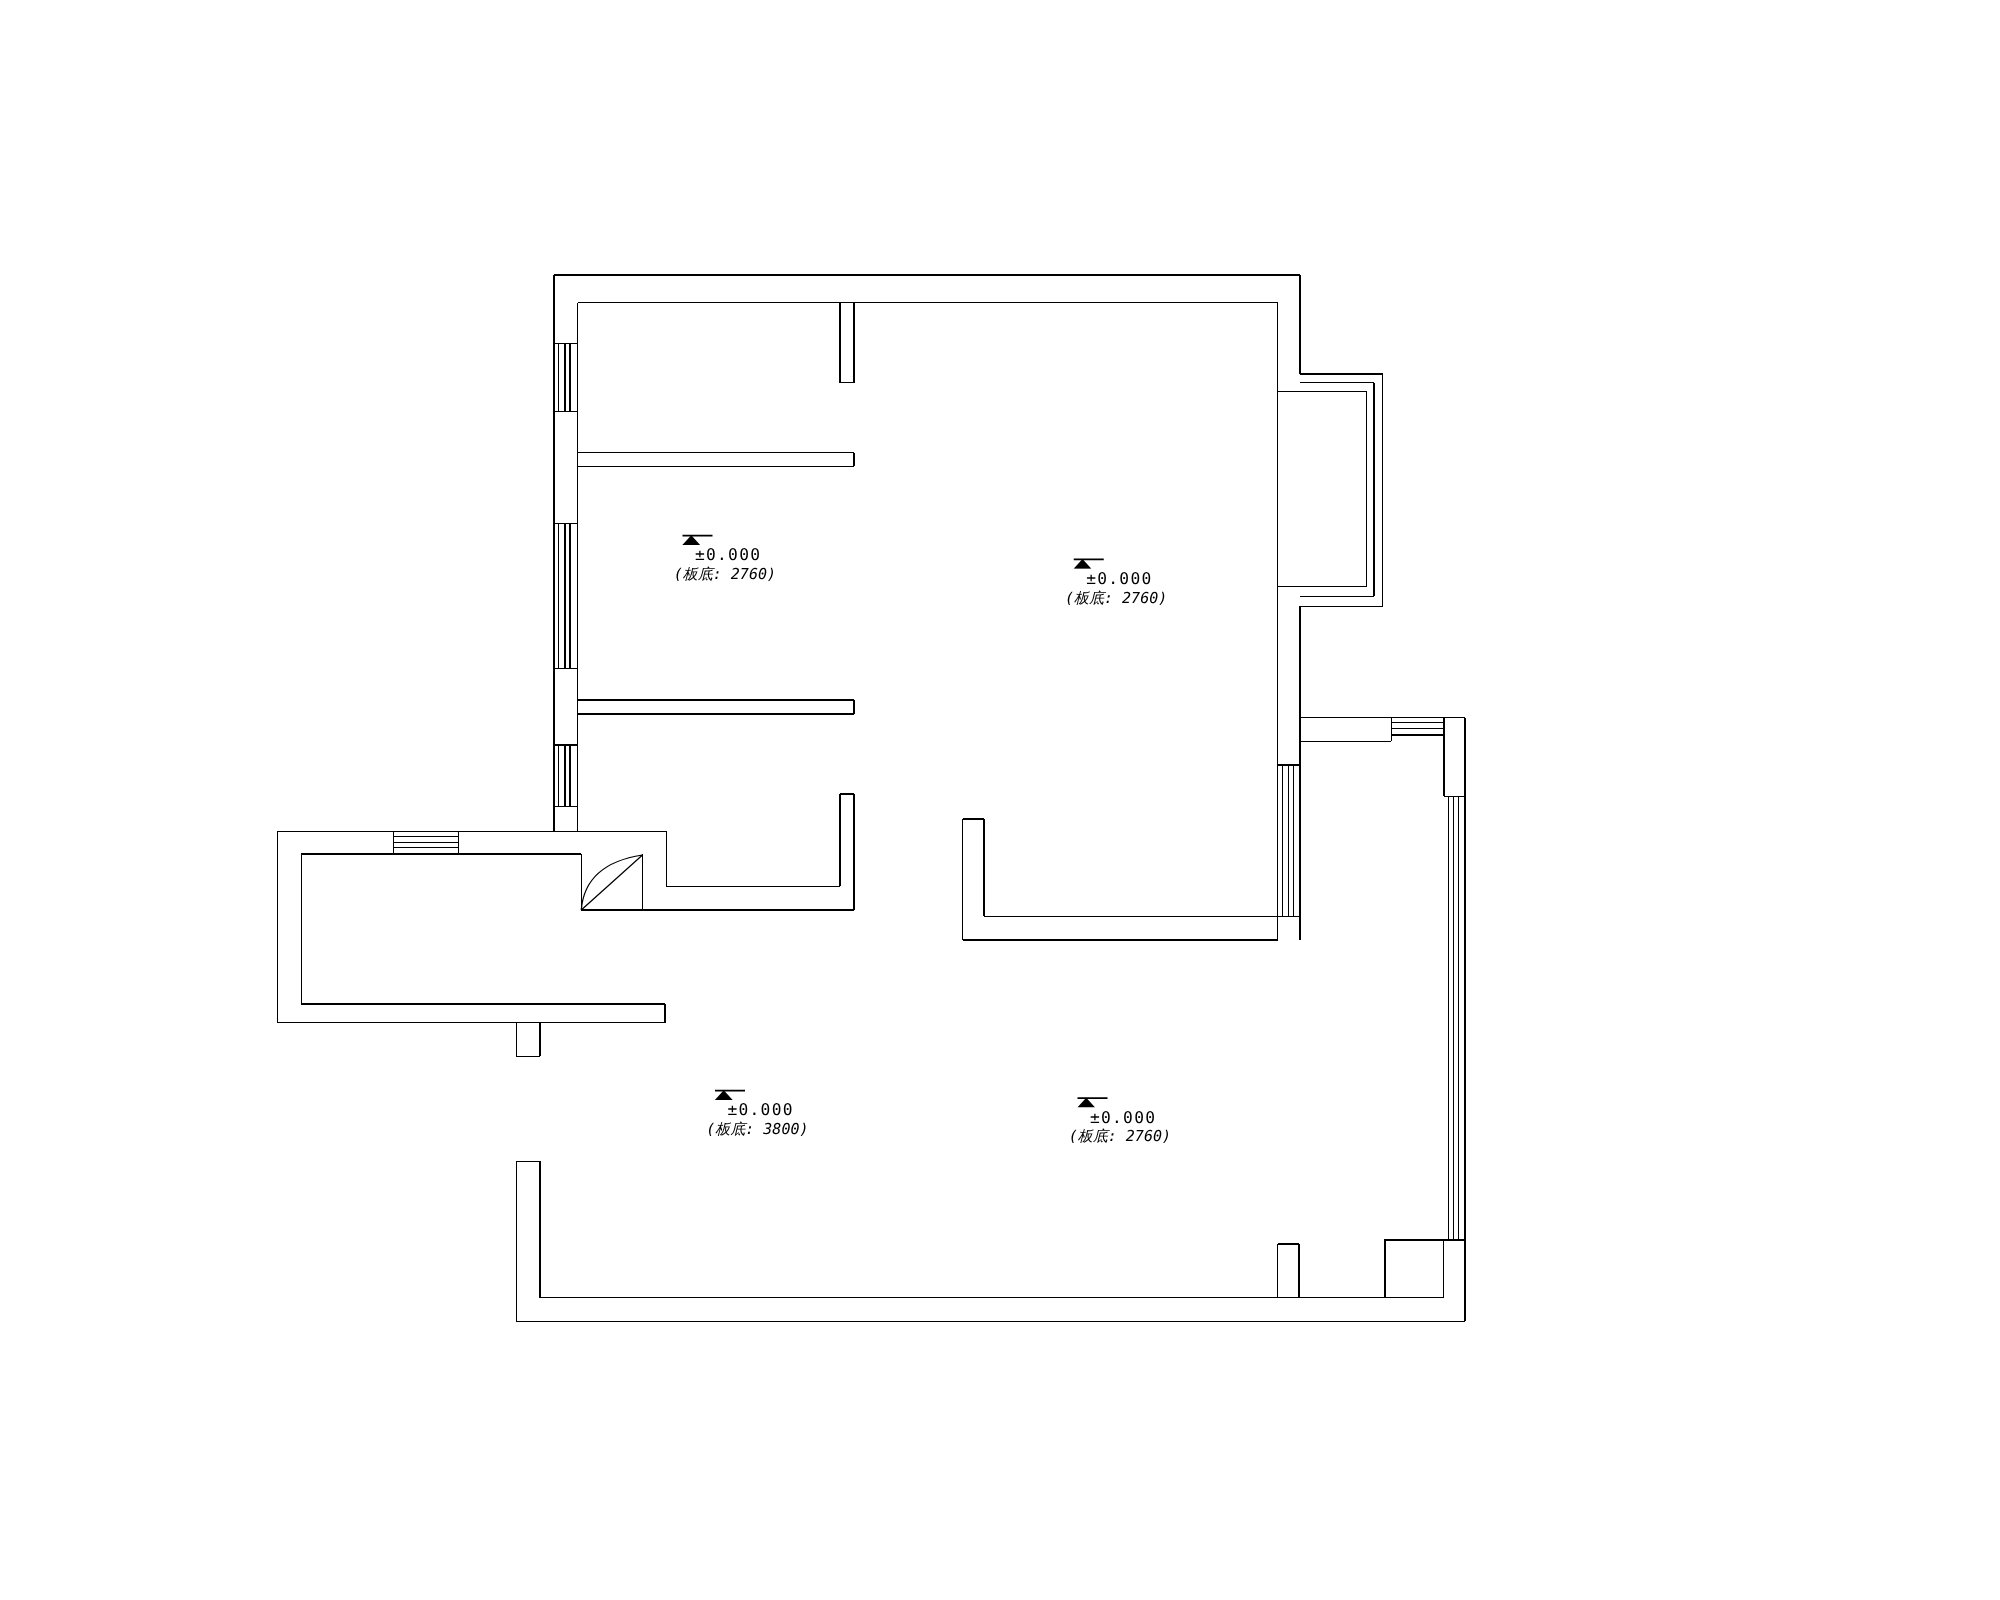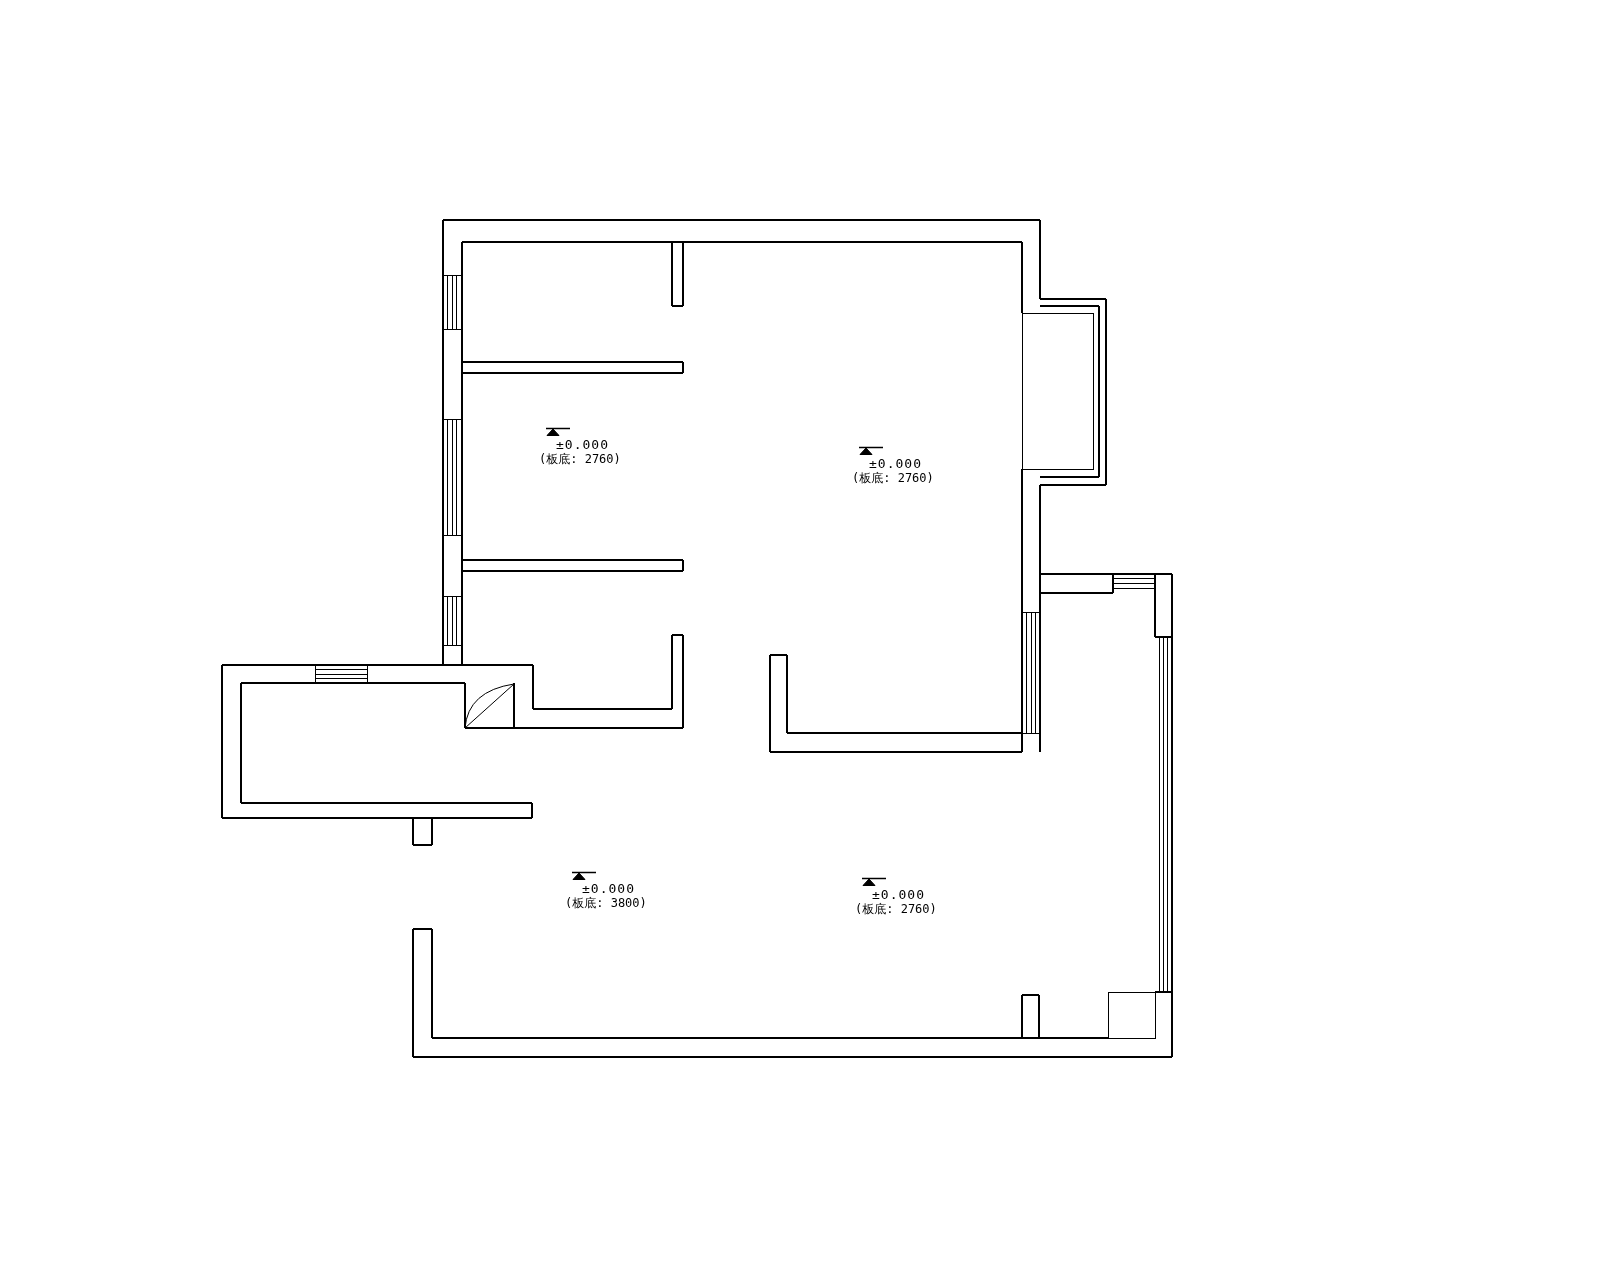--- a/index.html
+++ b/index.html
@@ -27,20 +27,21 @@
     font-size: 13px;
     letter-spacing: 1px;
     line-height: 14px;
     white-space: nowrap;
   }
   .marker .note {
     margin-left: -6px;
     font-size: 12px;
     line-height: 14px;
     white-space: nowrap;
+    font-style: italic;
   }
 </style>
 </head>
 <body>
 
 <div id="canvas">
 
   <svg id="plan-svg" width="1600" height="1280" viewBox="0 0 1600 1280" shape-rendering="crispEdges">
 
     <path fill="none" stroke="#000000" stroke-width="1.2" d="

